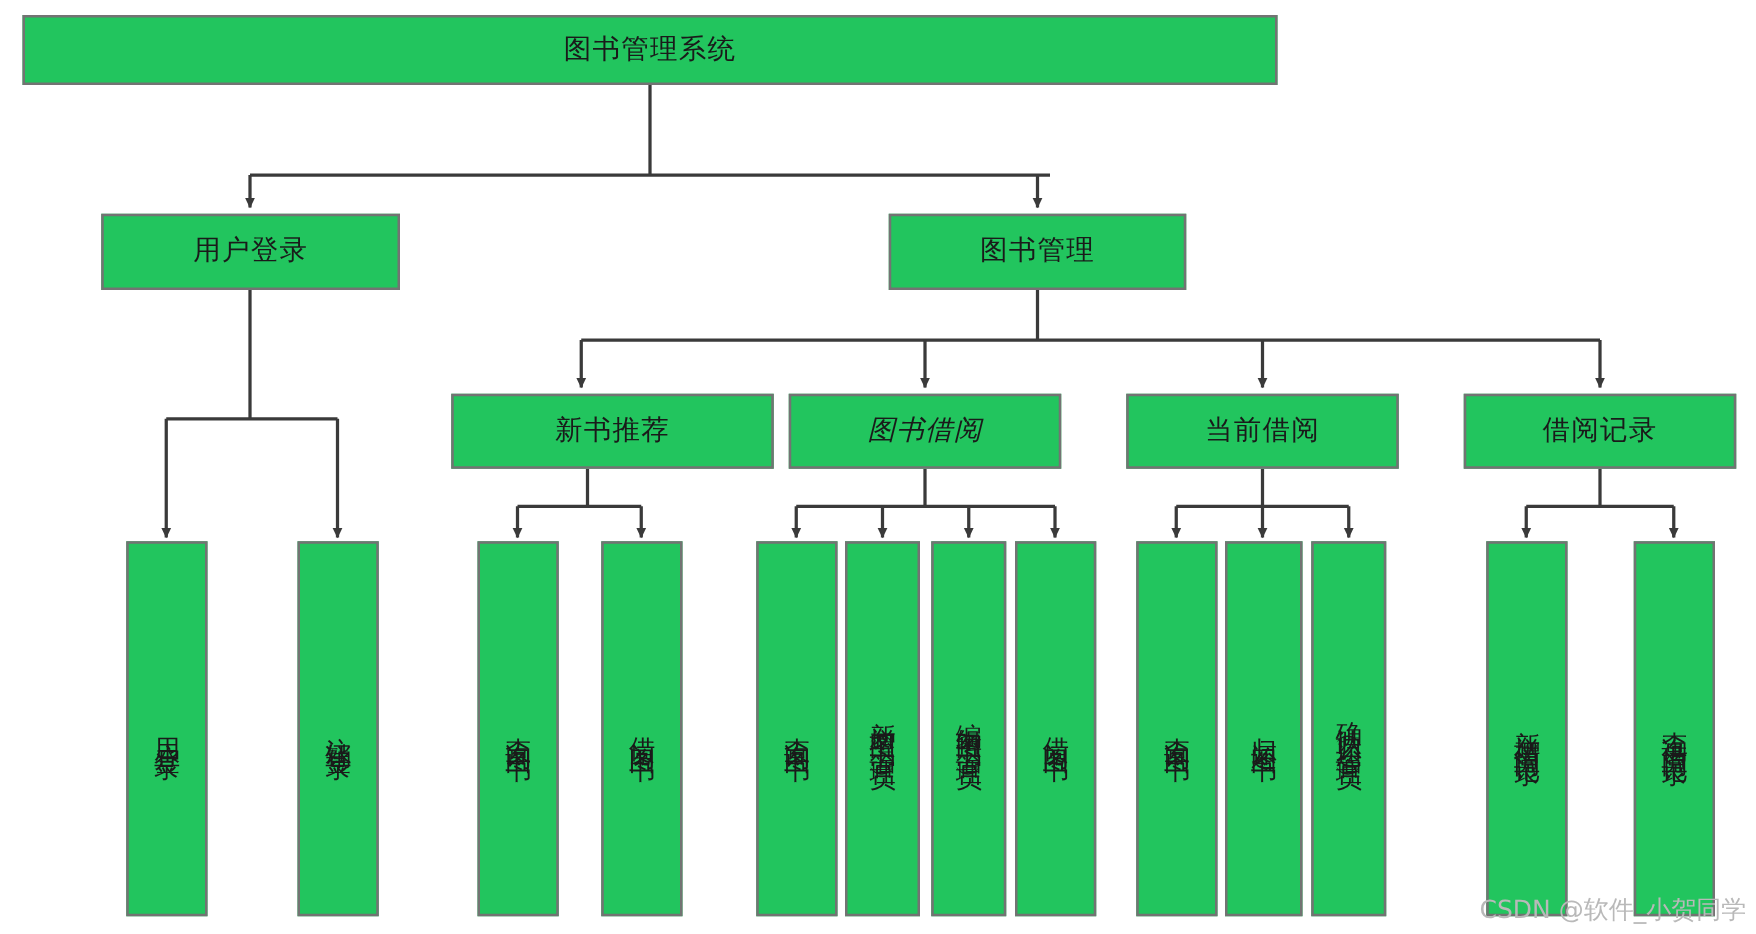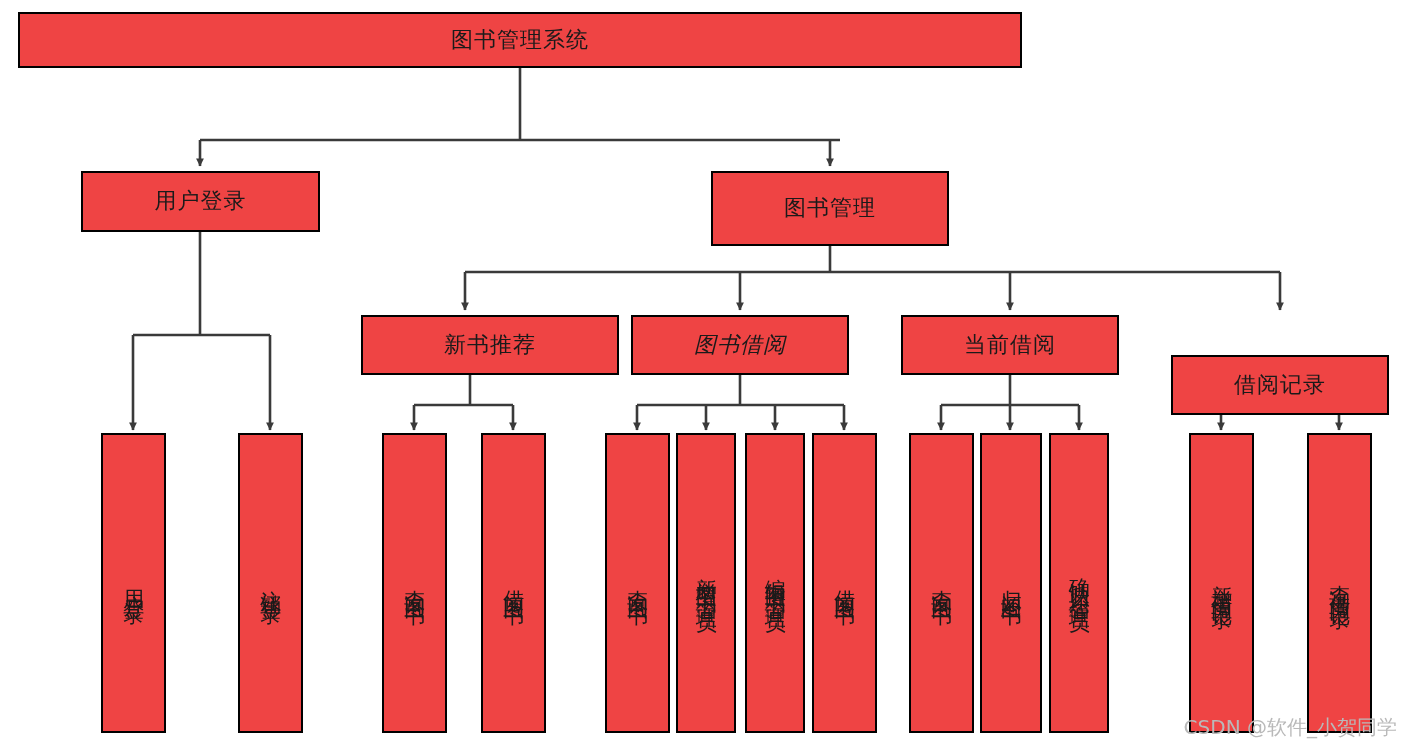--- a/index.html
+++ b/index.html
@@ -20,22 +20,22 @@
   #svg-layer {
     position: absolute;
     left: 0;
     top: 0;
     width: 1405px;
     height: 747px;
   }
   .node {
     position: absolute;
     box-sizing: border-box;
-    border: 2px solid #000000;
-    background: #ef4444;
+    border: 2px solid #737373;
+    background: #22c55e;
     display: flex;
     align-items: center;
     justify-content: center;
     color: #1a1a1a;
     z-index: 2;
   }
   .node.h {
     font-size: 22px;
     letter-spacing: 1px;
     line-height: 1.2;
@@ -120,34 +120,34 @@
     </g>
   </svg>
 
   <div class="node h" style="left:18px; top:12px; width:1004px; height:56px;">
     <span>图书管理系统</span>
   </div>
 
   <div class="node h" style="left:81px; top:171px; width:239px; height:61px;">
     <span>用户登录</span>
   </div>
-  <div class="node h" style="left:711px; top:171px; width:238px; height:75px;">
+  <div class="node h" style="left:711px; top:171px; width:238px; height:61px;">
     <span>图书管理</span>
   </div>
 
   <div class="node h" style="left:361px; top:315px; width:258px; height:60px;">
     <span>新书推荐</span>
   </div>
   <div class="node h" style="left:631px; top:315px; width:218px; height:60px;font-style:italic;">
     <span>图书借阅</span>
   </div>
   <div class="node h" style="left:901px; top:315px; width:218px; height:60px;">
     <span>当前借阅</span>
   </div>
-  <div class="node h" style="left:1171px; top:315px; width:218px; height:60px;margin-top:40px;">
+  <div class="node h" style="left:1171px; top:315px; width:218px; height:60px;">
     <span>借阅记录</span>
   </div>
 
   <div class="node v" style="left:101px; top:433px; width:65px; height:300px;">
     <span>用户登录</span>
   </div>
   <div class="node v" style="left:238px; top:433px; width:65px; height:300px;">
     <span>注销登录</span>
   </div>
 

